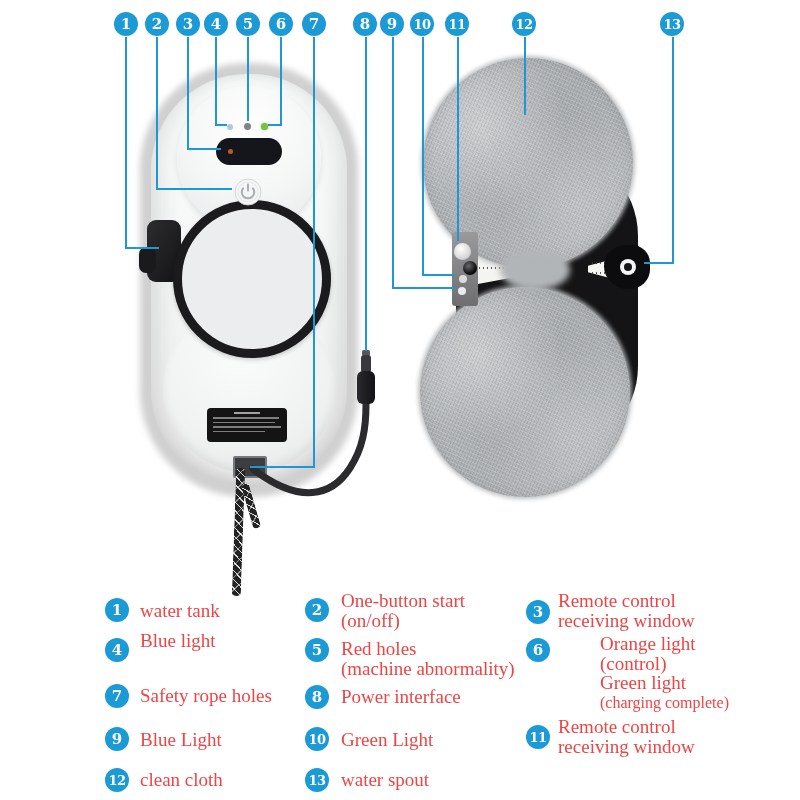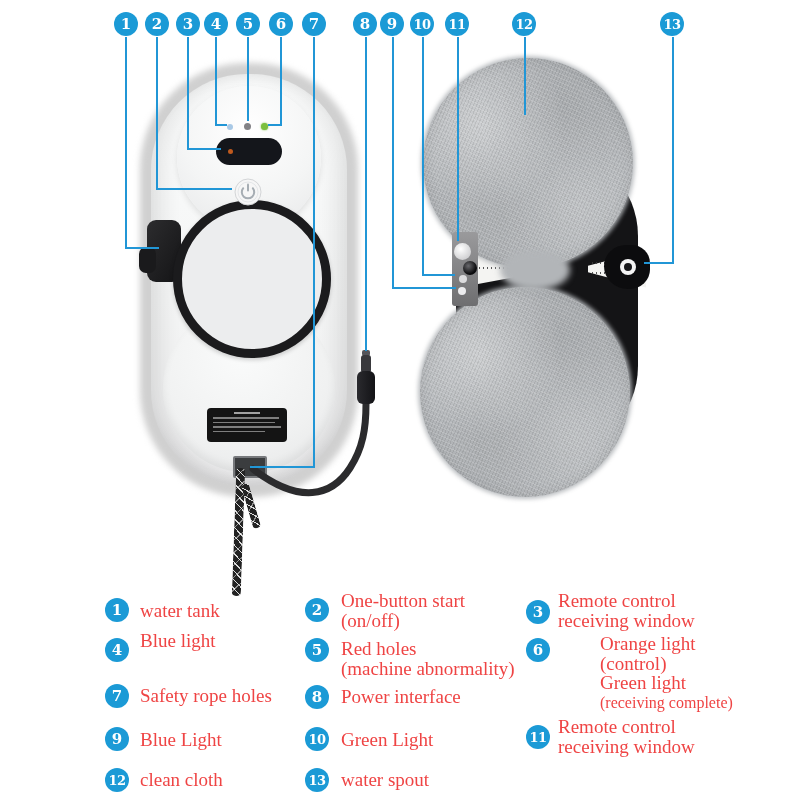--- a/index.html
+++ b/index.html
@@ -204,21 +204,21 @@
     <div class="leg-text" style="left:341px;top:639px;">
       <div>Red holes</div>
       <div>(machine abnormality)</div>
     </div>
 
     <div class="badge" style="left:526px;top:638px;">6</div>
     <div class="leg-text" style="left:558px;top:634px;margin-left:42px;">
       <div>Orange light</div>
       <div>(control)</div>
       <div>Green light</div>
-      <div class="small">(receiving complete)</div>
+      <div class="small">(charging complete)</div>
     </div>
 
     <div class="badge" style="left:105px;top:684px;">7</div>
     <div class="leg-text" style="left:140px;top:686px;">
       <div>Safety rope holes</div>
     </div>
 
     <div class="badge" style="left:305px;top:685px;">8</div>
     <div class="leg-text" style="left:341px;top:687px;">
       <div>Power interface</div>

